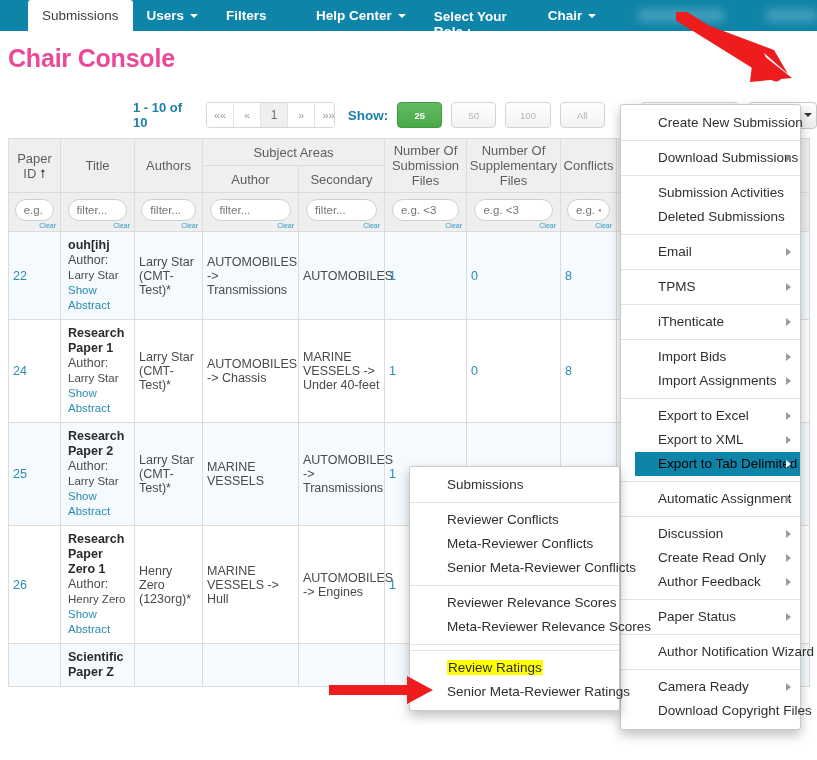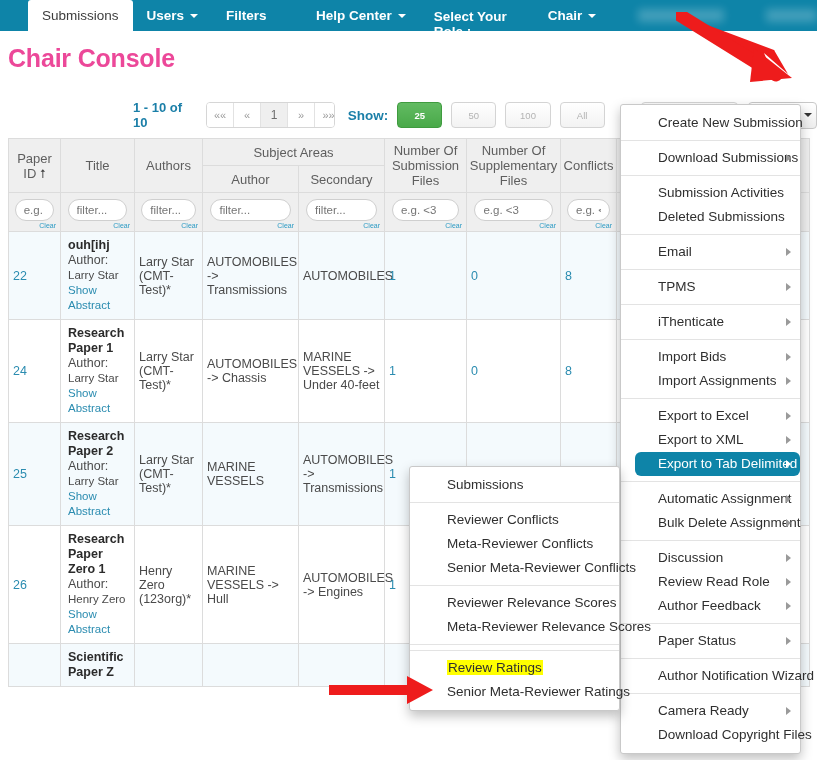--- a/index.html
+++ b/index.html
@@ -232,22 +232,21 @@
     padding: 2px 26px 2px 23px;
     font-size: 13.5px;
     color: #2f2f2f;
     line-height: 20px;
     white-space: nowrap;
     cursor: pointer;
     margin-left: 14px;
   }
   .menu-item.highlight {
     background: #0e84a8;
-    color: #ffffff;
-    border-radius: 6px;
+    color: #000000;
   }
   .menu-item.marked span.lbl {
     background: #ffff00;
     padding: 0 1px;
   }
   .menu-sep {
     height: 1px;
     background: #e3e3e3;
     margin: 5px 0;
   }
@@ -506,24 +505,23 @@
     <div class="menu-item"><span class="lbl">iThenticate</span><i class="submenu-arrow"></i></div>
     <div class="menu-sep"></div>
     <div class="menu-item"><span class="lbl">Import Bids</span><i class="submenu-arrow"></i></div>
     <div class="menu-item"><span class="lbl">Import Assignments</span><i class="submenu-arrow"></i></div>
     <div class="menu-sep"></div>
     <div class="menu-item"><span class="lbl">Export to Excel</span><i class="submenu-arrow"></i></div>
     <div class="menu-item"><span class="lbl">Export to XML</span><i class="submenu-arrow"></i></div>
     <div class="menu-item highlight"><span class="lbl">Export to Tab Delimited</span><i class="submenu-arrow"></i></div>
     <div class="menu-sep"></div>
     <div class="menu-item"><span class="lbl">Automatic Assignment</span><i class="submenu-arrow"></i></div>
-    <div class="menu-item"><span class="lbl">Bulk Delete Assignment</span><i class="submenu-arrow"></i></div>
     <div class="menu-sep"></div>
     <div class="menu-item"><span class="lbl">Discussion</span><i class="submenu-arrow"></i></div>
-    <div class="menu-item"><span class="lbl">Review Read Role</span><i class="submenu-arrow"></i></div>
+    <div class="menu-item"><span class="lbl">Create Read Only</span><i class="submenu-arrow"></i></div>
     <div class="menu-item"><span class="lbl">Author Feedback</span><i class="submenu-arrow"></i></div>
     <div class="menu-sep"></div>
     <div class="menu-item"><span class="lbl">Paper Status</span><i class="submenu-arrow"></i></div>
     <div class="menu-sep"></div>
     <div class="menu-item"><span class="lbl">Author Notification Wizard</span></div>
     <div class="menu-sep"></div>
     <div class="menu-item"><span class="lbl">Camera Ready</span><i class="submenu-arrow"></i></div>
     <div class="menu-item"><span class="lbl">Download Copyright Files</span></div>
   </div>
 

